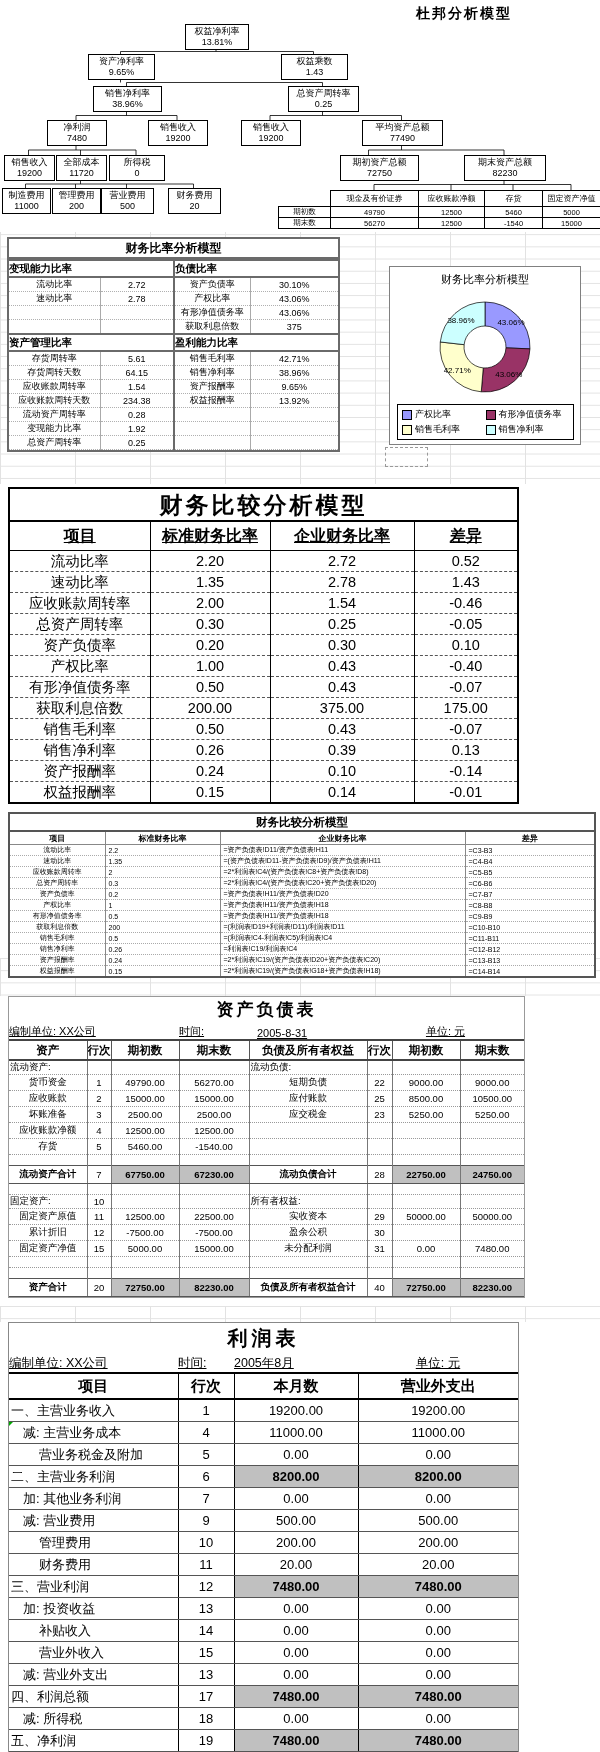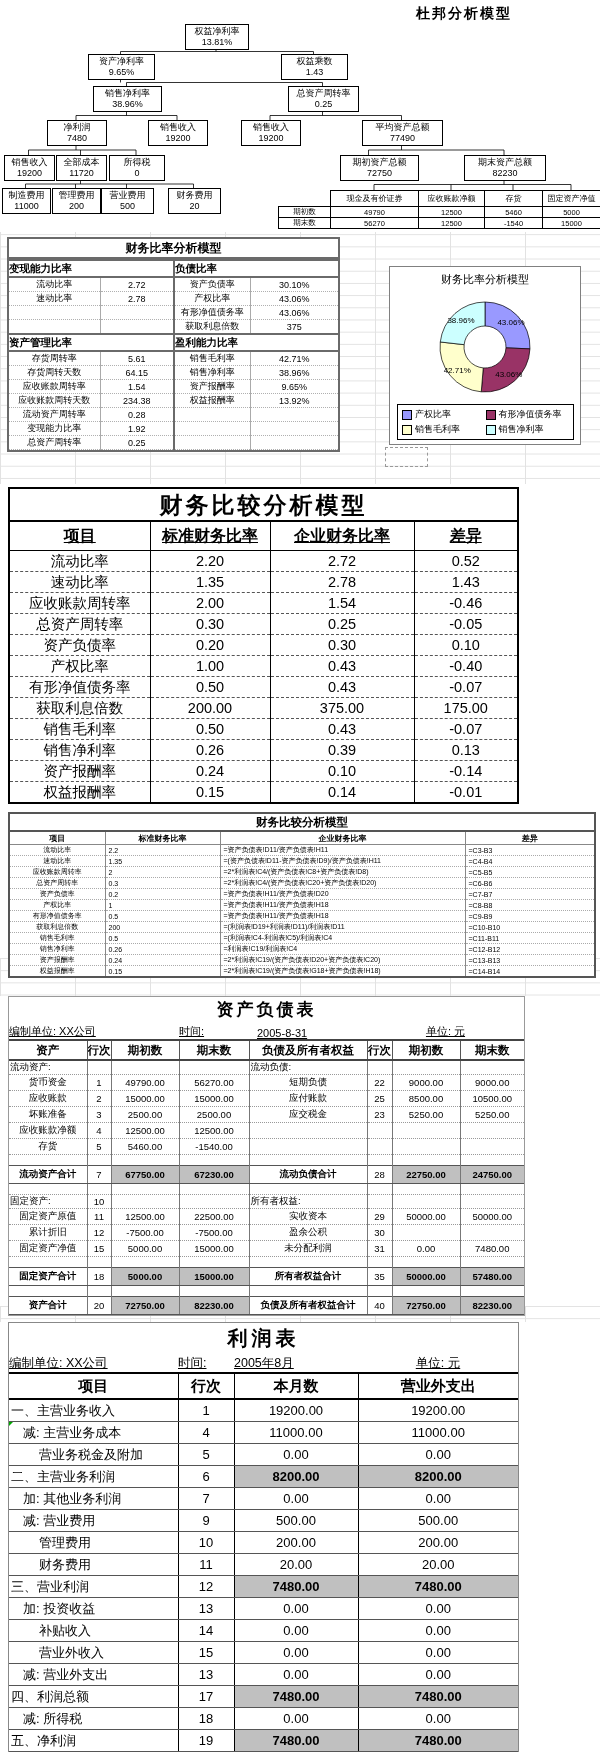--- a/index.html
+++ b/index.html
@@ -713,30 +713,20 @@
         <tr class="bs-blank">
           <td class="bc"></td>
           <td class="bc"></td>
           <td class="bc"></td>
           <td class="bc"></td>
           <td class="bc"></td>
           <td class="bc"></td>
           <td class="bc"></td>
           <td class="bc"></td>
         </tr>
-        <tr class="bs-total">
-          <td class="bc btot">固定资产合计</td>
-          <td class="bc">18</td>
-          <td class="bc shade">5000.00</td>
-          <td class="bc shade">15000.00</td>
-          <td class="bc btot">所有者权益合计</td>
-          <td class="bc">35</td>
-          <td class="bc shade">50000.00</td>
-          <td class="bc shade">57480.00</td>
-        </tr>
         <tr class="bs-blank">
           <td class="bc"></td>
           <td class="bc"></td>
           <td class="bc"></td>
           <td class="bc"></td>
           <td class="bc"></td>
           <td class="bc"></td>
           <td class="bc"></td>
           <td class="bc"></td>
         </tr>

